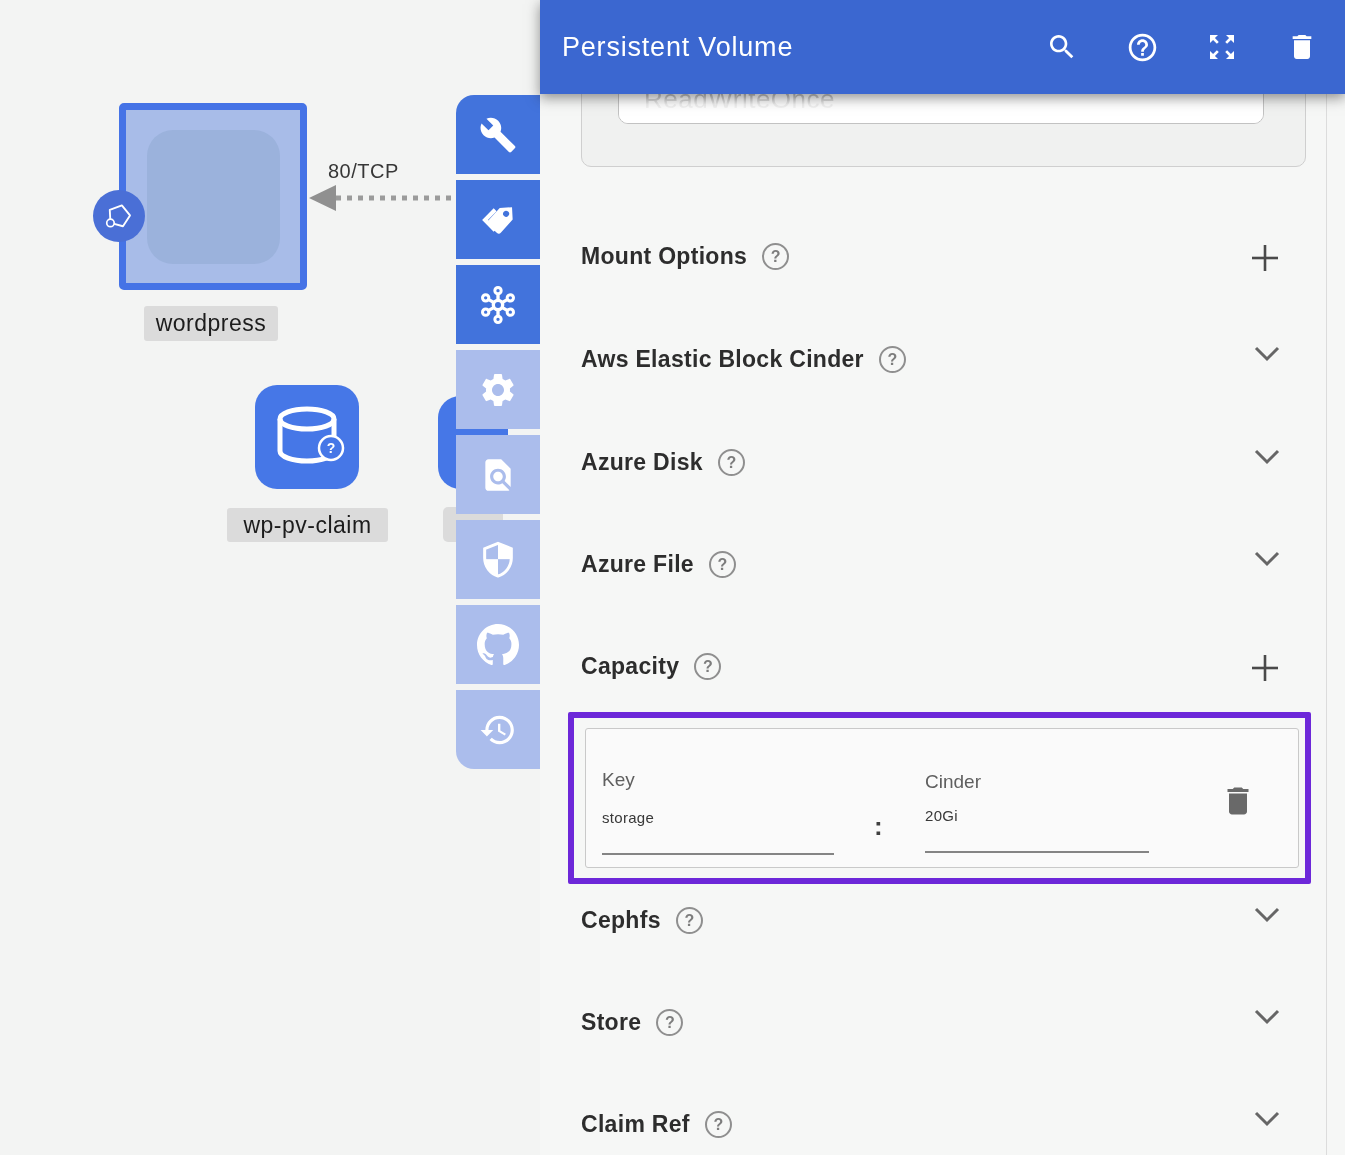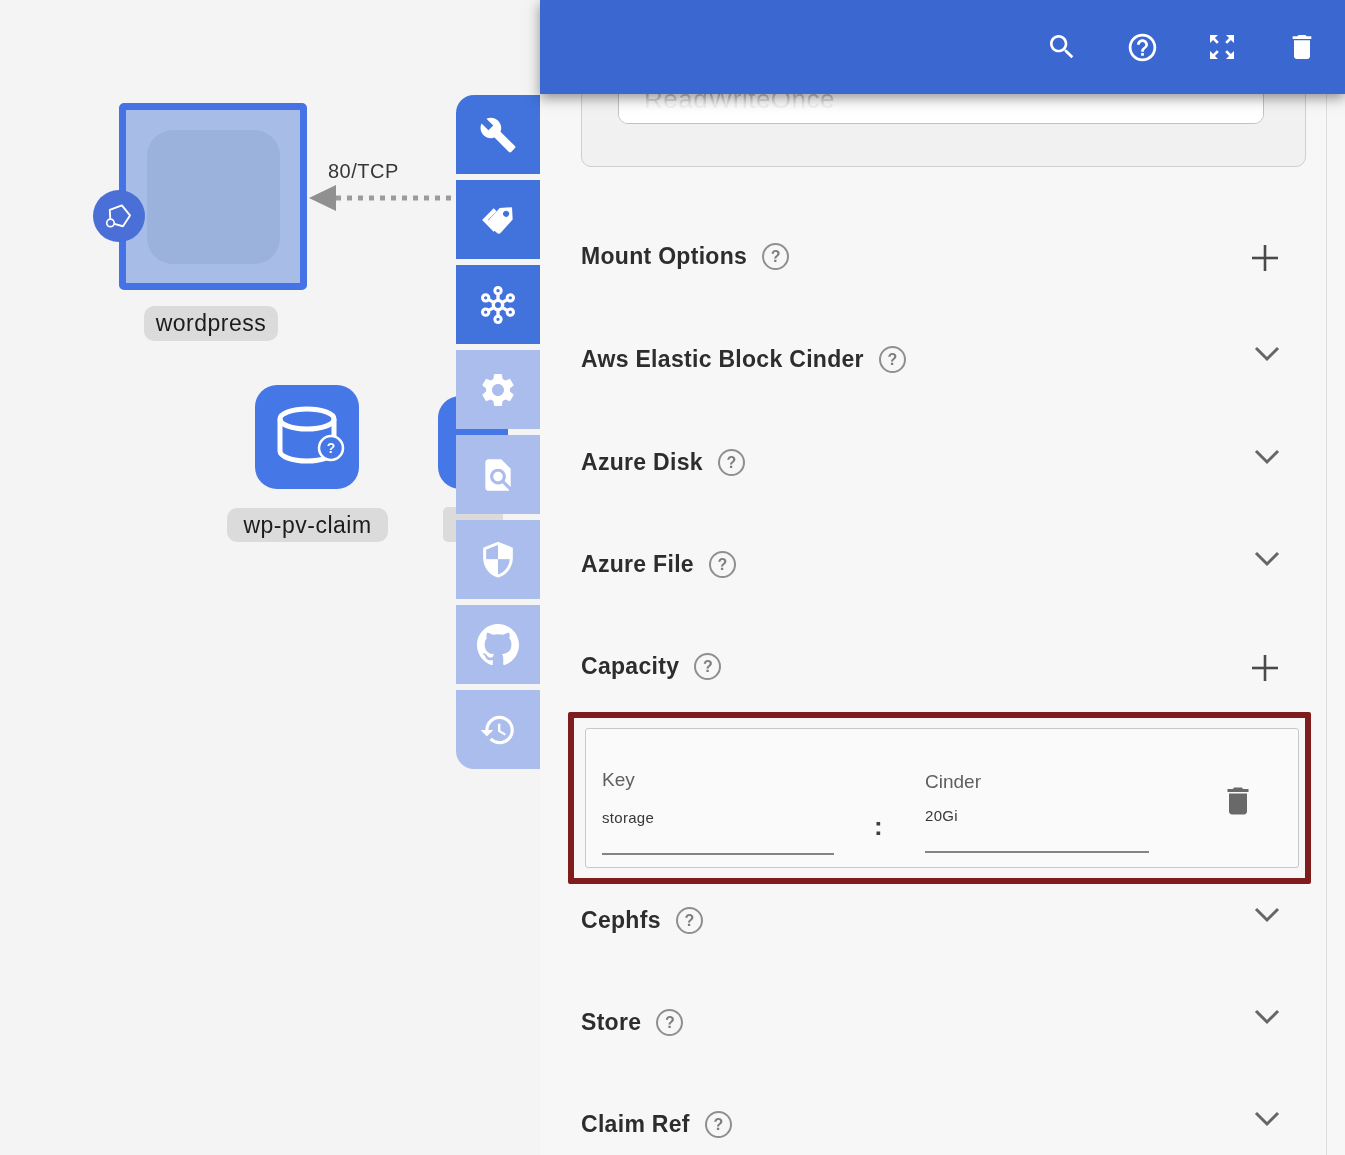--- a/index.html
+++ b/index.html
@@ -13,21 +13,21 @@
   .node-wordpress { position:absolute; left:119px; top:103px; width:188px; height:187px;
     background:#a8bce8; border:7px solid #4573e6; border-radius:5px; }
   .node-wordpress .inner { position:absolute; left:21px; top:20px; right:20px; bottom:19px;
     background:#9bb2dc; border-radius:26px; }
   .pod-badge { position:absolute; left:93px; top:190px; width:52px; height:52px;
     border-radius:50%; background:#4a6fd6; display:flex; align-items:center; justify-content:center; }
 
   .edge-arrow { position:absolute; left:305px; top:182px; }
   .edge-label { position:absolute; left:328px; top:160px; font-size:20px; color:#373737; letter-spacing:0.5px; }
 
-  .node-label { position:absolute; background:#dbdbdb; border-radius:10px; color:#1c1c1c;
+  .node-label { position:absolute; background:#dbdbdb; border-radius:3px; color:#1c1c1c;
     font-size:23px; display:flex; align-items:center; justify-content:center; letter-spacing:0.5px; }
   .label-wordpress { left:144px; top:306px; width:134px; height:35px; }
   .label-wppv { left:227px; top:508px; width:161px; height:34px; }
 
   .node-wppv { position:absolute; left:255px; top:385px; width:104px; height:104px;
     background:#4677e7; border-radius:22px; display:flex; align-items:center; justify-content:center; }
 
   .sliver-node { position:absolute; left:438px; top:396px; width:70px; height:93px;
     background:#4677e7; border-radius:22px; z-index:1; }
   .sliver-label { position:absolute; left:443px; top:507px; width:60px; height:35px;
@@ -62,21 +62,21 @@
 
   .section-row { position:absolute; left:41px; width:699px; height:40px;
     display:flex; align-items:flex-start; cursor:pointer; }
   .section-title { font-size:23px; font-weight:700; color:#2d2d2d; letter-spacing:0.3px; }
   .help-circle { width:27px; height:27px; min-width:27px; border:2px solid #8f8f8f; border-radius:50%;
     margin-left:15px; display:flex; align-items:center; justify-content:center;
     font-size:16px; color:#7d7d7d; font-weight:600; cursor:pointer; }
   .row-control { margin-left:auto; display:flex; align-items:center; cursor:pointer; }
 
   .highlight-box { position:absolute; left:28px; top:712px; width:743px; height:172px;
-    border:6px solid #7f1d1d; border-radius:2px; }
+    border:6px solid #6d28d9; border-radius:2px; }
   .kv-card { position:absolute; left:11px; top:10px; width:714px; height:140px;
     background:#fafafa; border:1px solid #c9c9c9; border-radius:3px; }
   .kv-label { position:absolute; font-size:19px; color:#5f5f5f; }
   .kv-value { position:absolute; font-size:15px; color:#383838; letter-spacing:0.3px; }
   .kv-underline { position:absolute; height:2px; background:#848484; }
   .kv-colon { position:absolute; left:288px; top:82px; font-size:26px; font-weight:700; color:#3f3f3f; }
   .kv-trash { position:absolute; left:634px; top:54px; cursor:pointer; }
 
   svg { display:block; }
 </style>
@@ -297,20 +297,21 @@
       <span class="section-title">Claim Ref</span>
       <span class="help-circle">?</span>
       <span class="row-control">
         <svg width="26" height="16" viewBox="0 0 26 16">
           <path d="M2 2 L13 13 L24 2" fill="none" stroke="#666666" stroke-width="3"></path>
         </svg>
       </span>
     </div>
 
     <div class="panel-header">
+      <div class="panel-title">Persistent Volume</div>
       <div class="header-icons">
         <div class="hicon">
           <svg width="32" height="32" viewBox="0 0 24 24">
             <path fill="#ffffff" d="M15.5 14h-.79l-.28-.27C15.41 12.59 16 11.11 16 9.5 16 5.91 13.09 3 9.5 3S3 5.91 3 9.5 5.91 16 9.5 16c1.61 0 3.09-.59 4.23-1.57l.27.28v.79l5 4.99L20.49 19l-4.99-5zm-6 0C7.01 14 5 11.99 5 9.5S7.01 5 9.5 5 14 7.01 14 9.5 11.99 14 9.5 14z"></path>
           </svg>
         </div>
         <div class="hicon">
           <svg width="33" height="33" viewBox="0 0 24 24">
             <path fill="#ffffff" d="M11 18h2v-2h-2v2zm1-16C6.48 2 2 6.48 2 12s4.48 10 10 10 10-4.48 10-10S17.52 2 12 2zm0 18c-4.41 0-8-3.59-8-8s3.59-8 8-8 8 3.59 8 8-3.59 8-8 8zm0-14c-2.21 0-4 1.79-4 4h2c0-1.1.9-2 2-2s2 .9 2 2c0 2-3 1.75-3 5h2c0-2.25 3-2.5 3-5 0-2.21-1.79-4-4-4z"></path>
           </svg>

